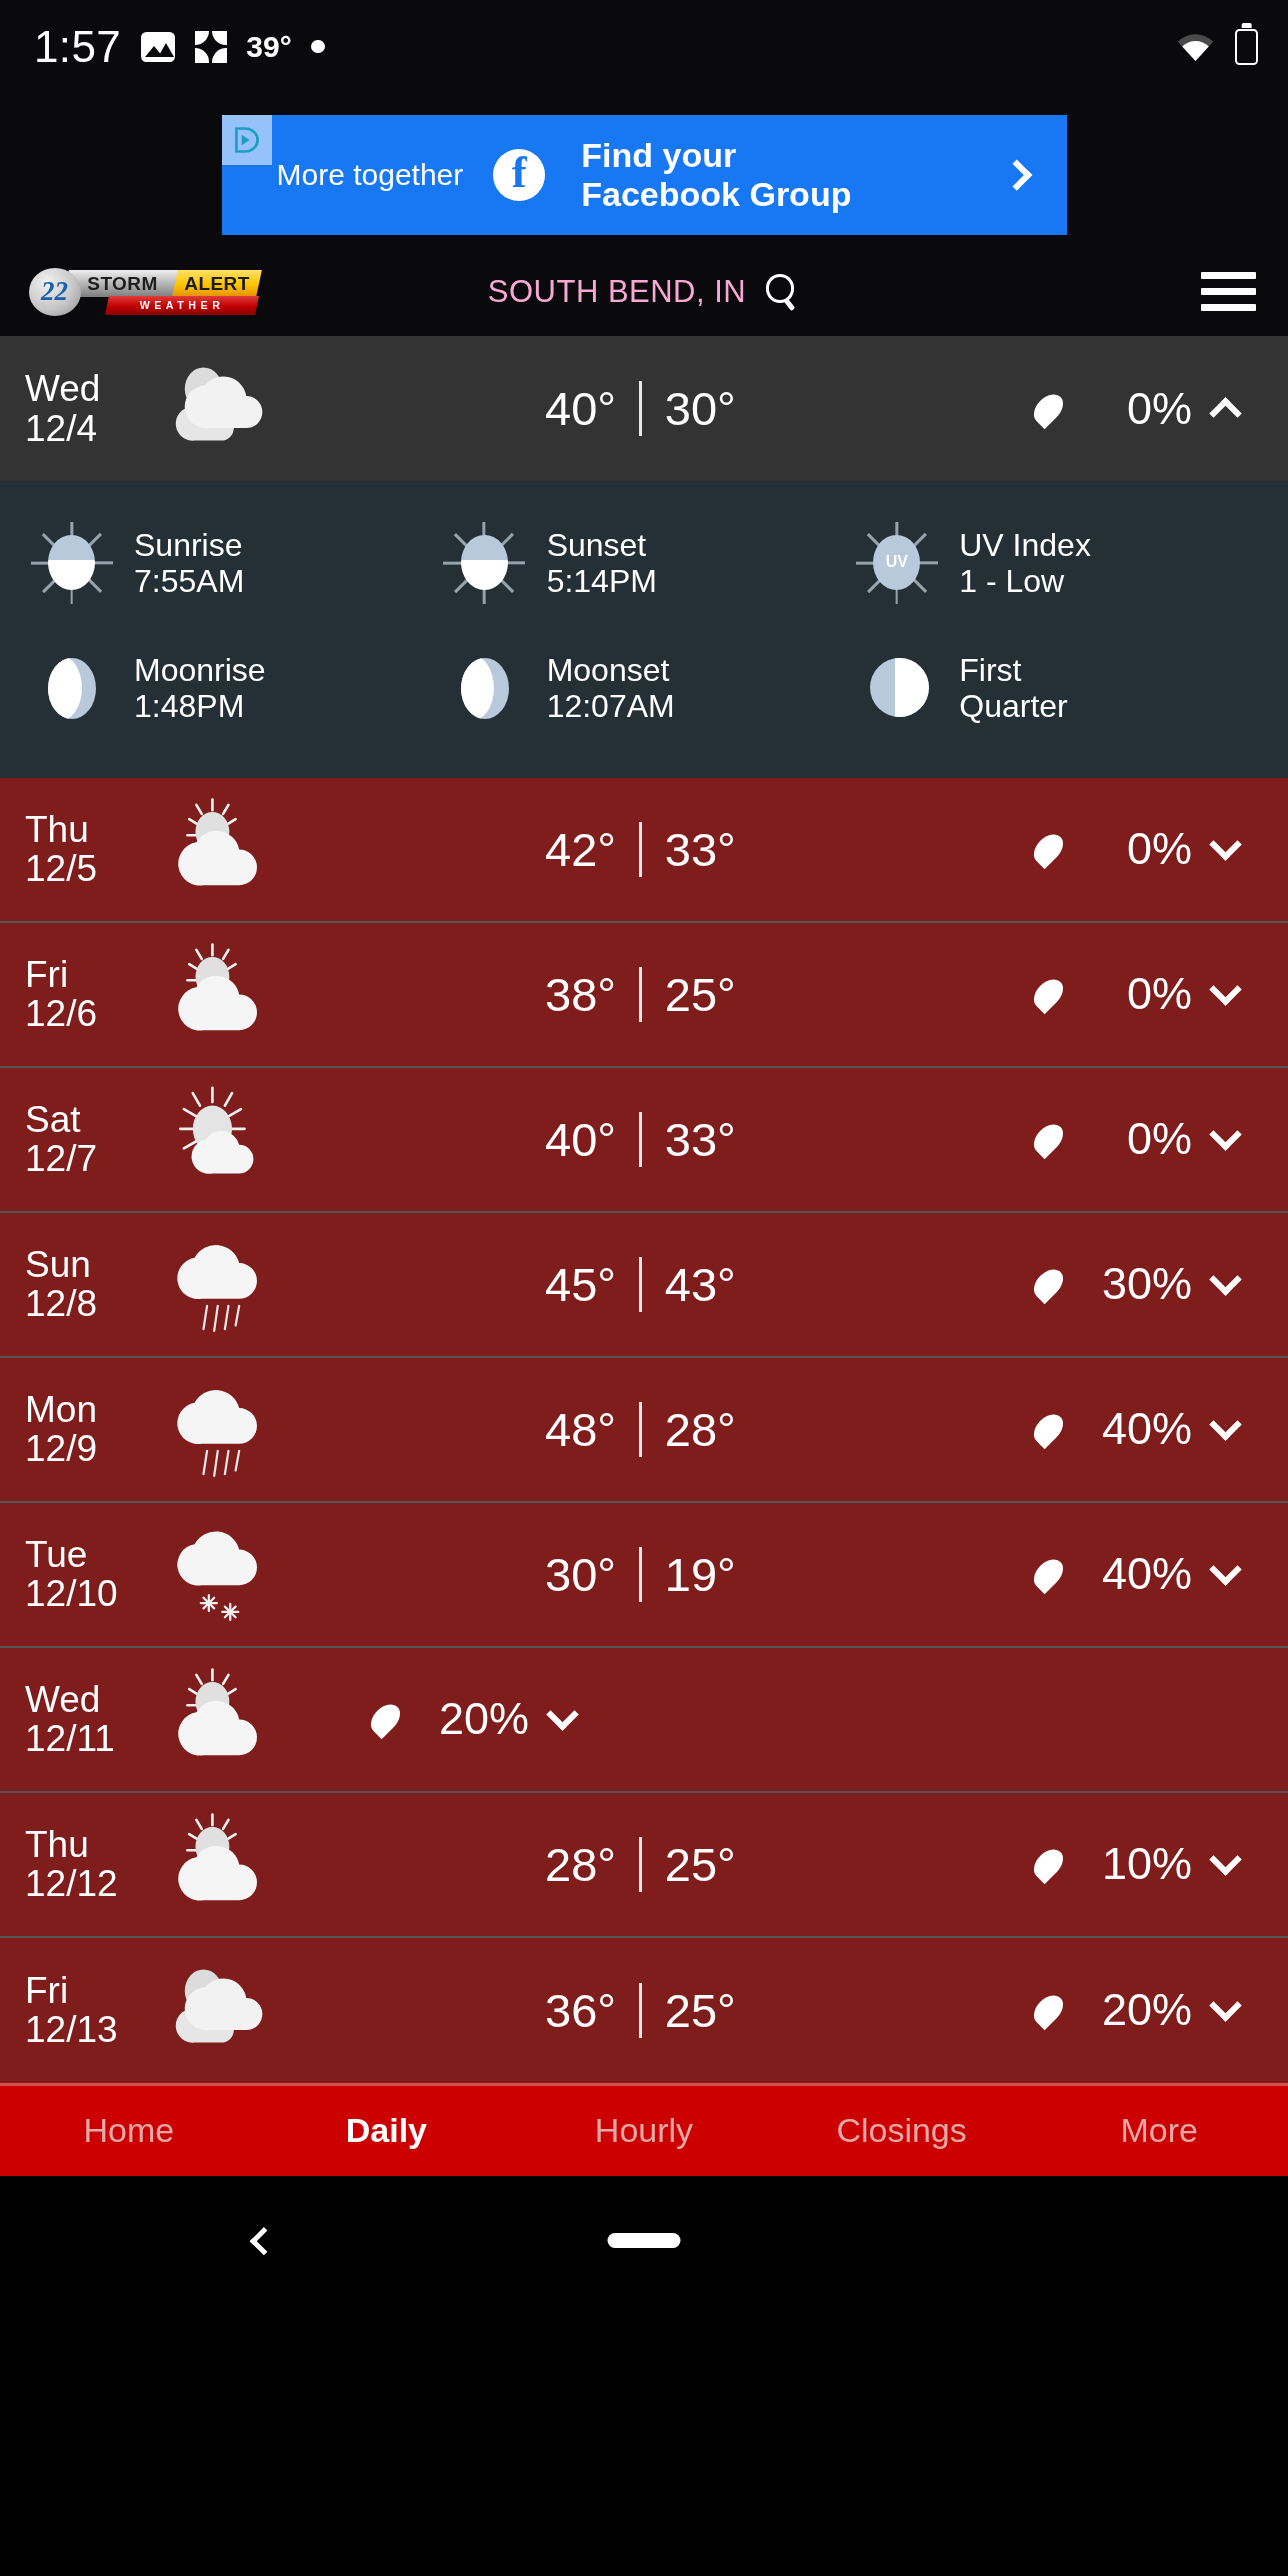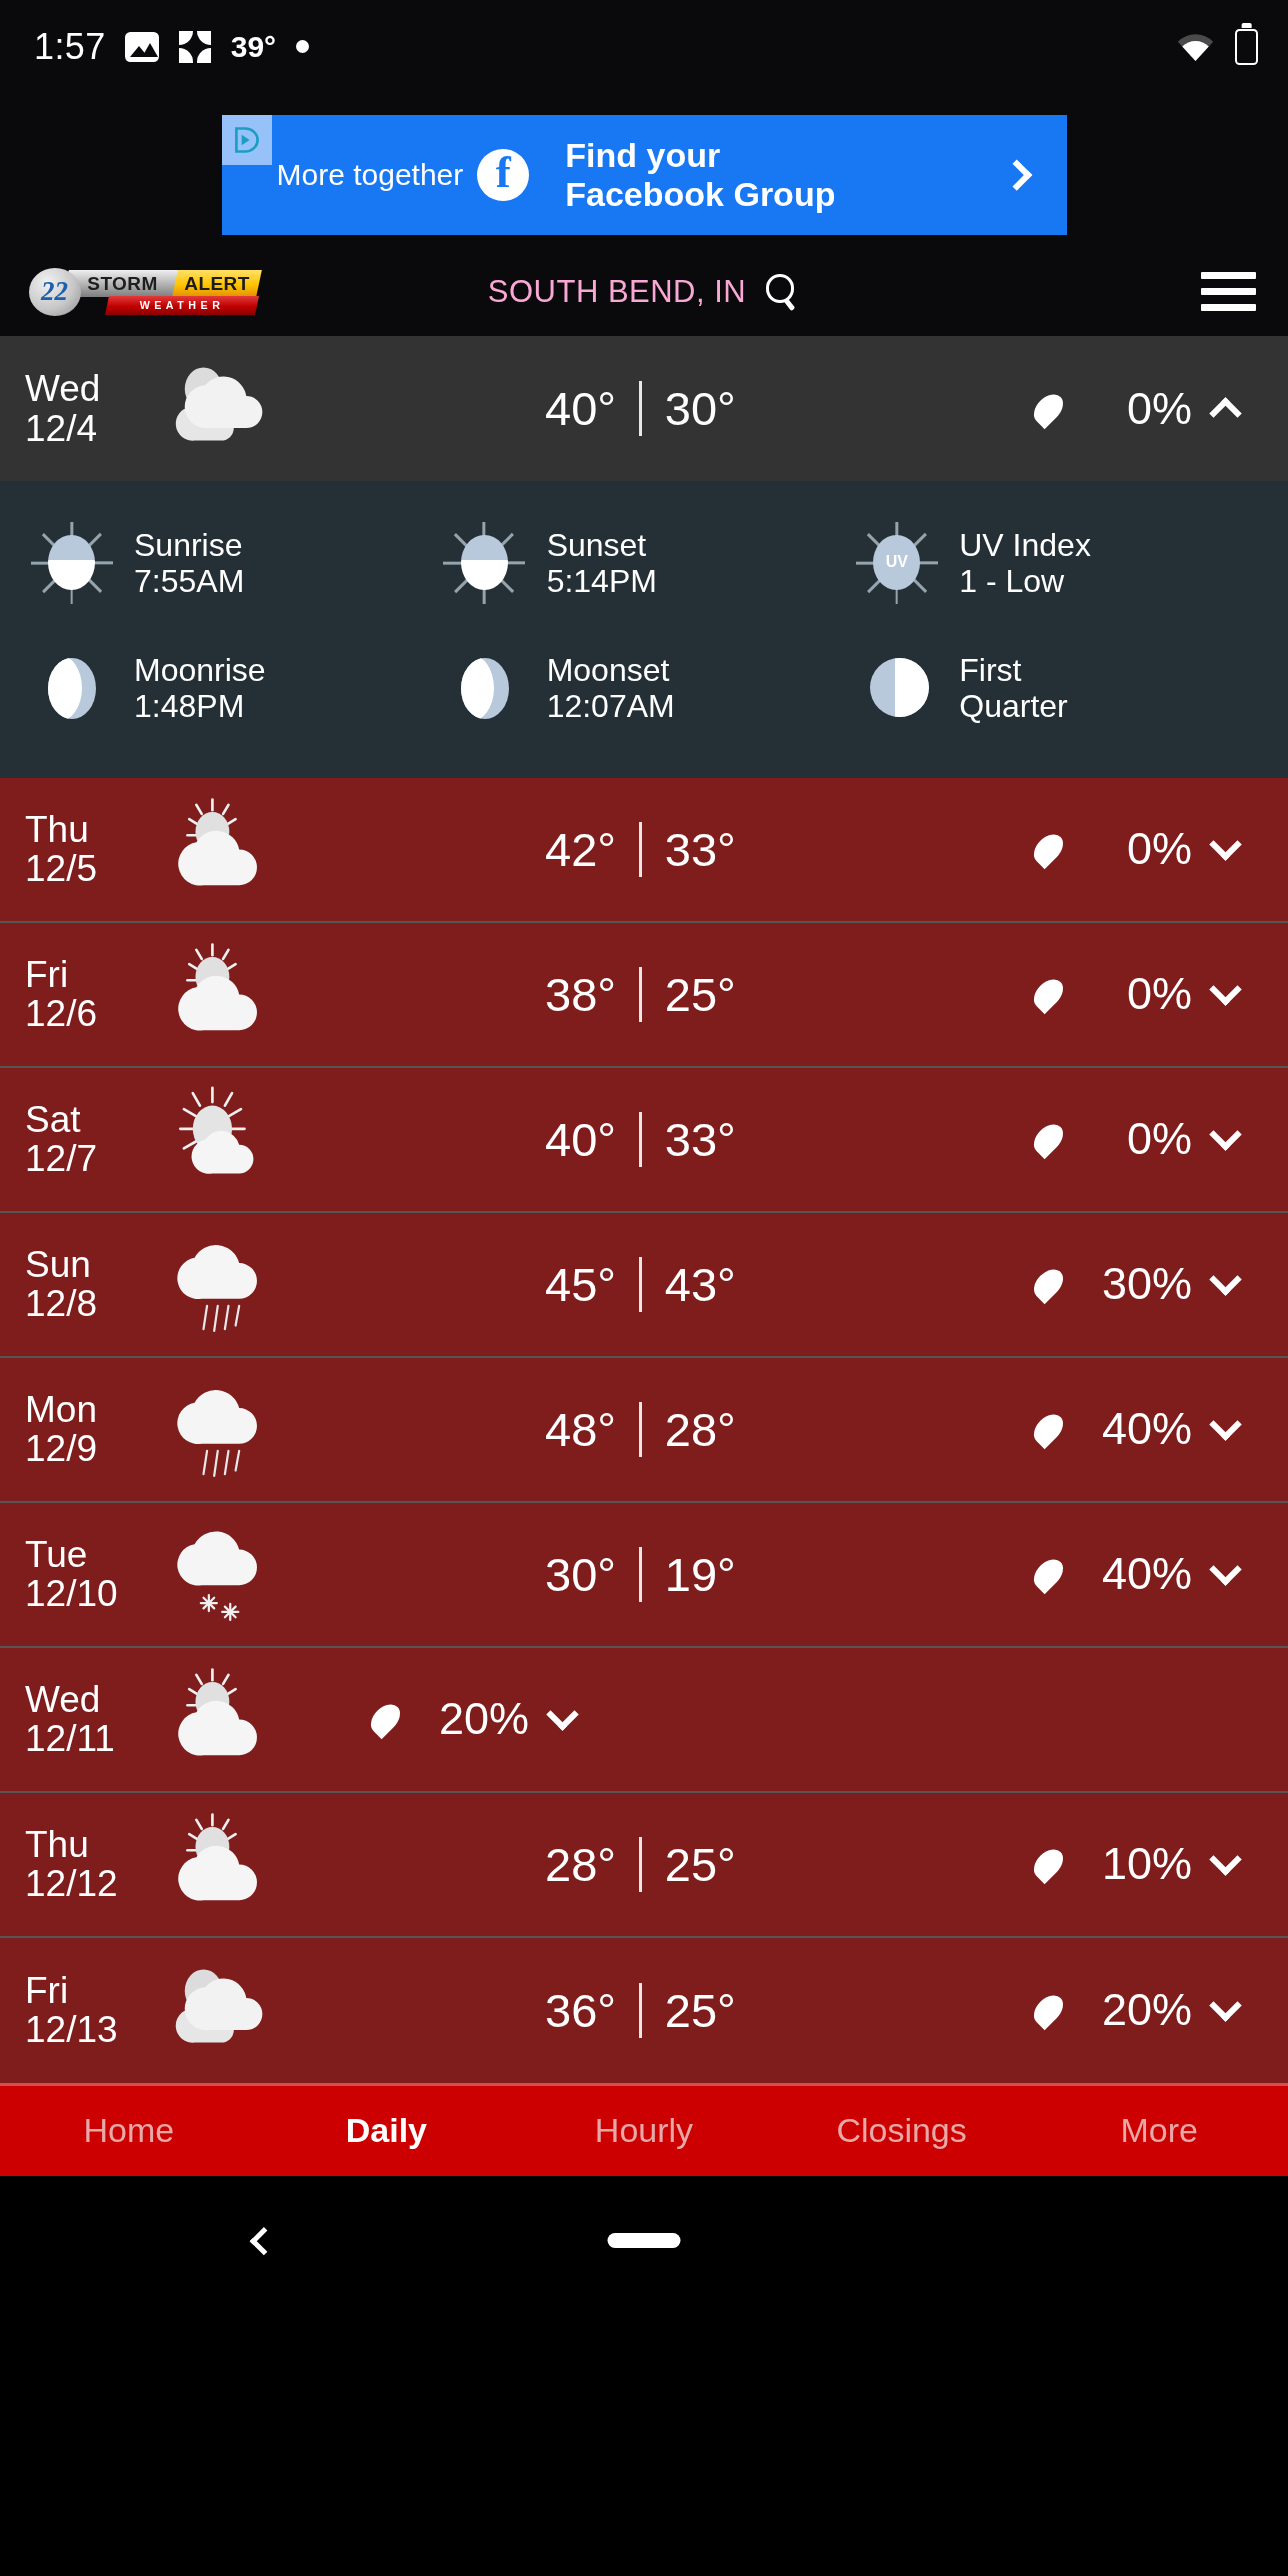--- a/index.html
+++ b/index.html
@@ -12,21 +12,21 @@
   }
 
   
   .statusbar{
     height:93px; background:#0a0a0c;
     display:flex; align-items:center; justify-content:space-between;
     padding:0 30px 0 34px;
   }
   .sb-left{ display:flex; align-items:center; gap:19.7px; }
   .sb-right{ display:flex; align-items:center; gap:19.7px; }
-  .sb-time{ font-size:36px; font-weight:400; letter-spacing:0.4px; line-height:1; }
+  .sb-time{ font-size:44px; font-weight:400; letter-spacing:0.4px; line-height:1; }
   .sb-temp{ font-size:30px; font-weight:600; line-height:1; }
   .sb-dot{ width:13.4px; height:13.4px; border-radius:50%; background:#fff; }
   .ico-photo{ width:34px; height:30px; border-radius:5.4px; background:#fff; position:relative; overflow:hidden;}
   .ico-photo:after{
     content:""; position:absolute; left:4.5px; bottom:4.5px; width:0;height:0;
     border-left:9.8px solid transparent;border-right:9.8px solid transparent;border-bottom:11.6px solid #0a0a0c;
   }
   .ico-photo:before{
     content:""; position:absolute; left:17px; bottom:4.5px; width:0;height:0;
     border-left:8px solid transparent;border-right:8px solid transparent;border-bottom:14.3px solid #0a0a0c;
@@ -47,21 +47,21 @@
   .ad{
     width:845px; height:120px; background:#1877f2; position:relative;
     display:flex; align-items:center;
   }
   .ad-badge{
     position:absolute; top:0; left:0; width:50px; height:50px;
     background:rgba(255,255,255,.55);
     display:flex;align-items:center;justify-content:center;
   }
   .ad-badge svg{ display:block; }
-  .ad-left{ flex:0 0 auto; padding-left:55px; display:flex; align-items:center; gap:14px;}
+  .ad-left{ flex:0 0 auto; padding-left:55px; display:flex; align-items:center; gap:30px;}
   .ad-more{ font-size:30px; color:#fff; font-weight:400; white-space:nowrap;}
   .fb-circle{ width:52px;height:52px;border-radius:50%;background:#fff; position:relative; flex:0 0 auto;}
   .fb-circle:after{
     content:"f"; position:absolute; left:0;right:0;top:46%; transform:translateY(-50%);
     text-align:center; font-family:"Liberation Serif", serif; font-weight:700; font-size:45px;
     color:#1877f2; line-height:1;
   }
   .ad-right{ flex:1; display:flex; align-items:center; justify-content:space-between; padding:0 27px 0 36px;}
   .ad-head{ font-size:34px; font-weight:700; line-height:1.14; color:#fff;}
   .ad-chev{ width:21.5px;height:21.5px; border-top:6.3px solid #fff; border-right:6.3px solid #fff;

